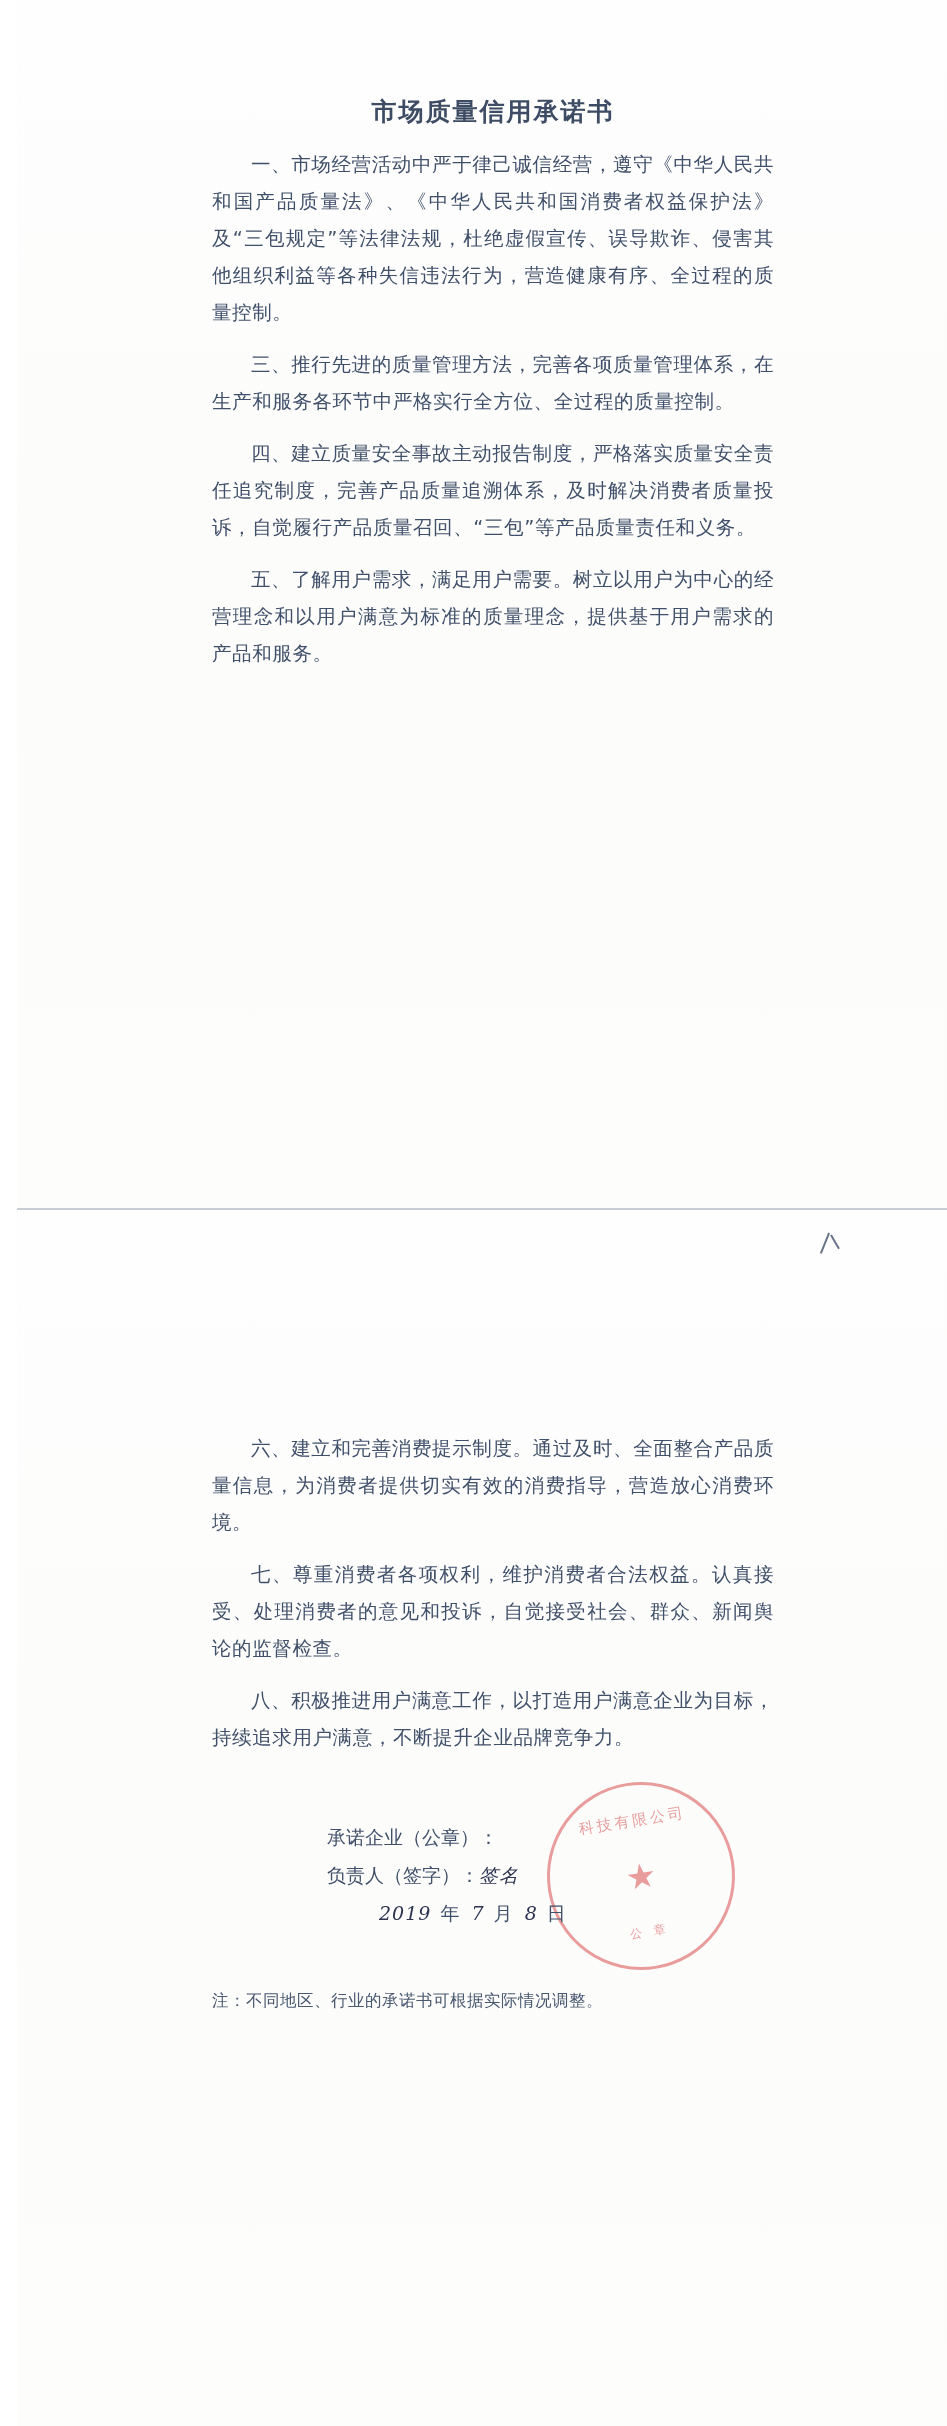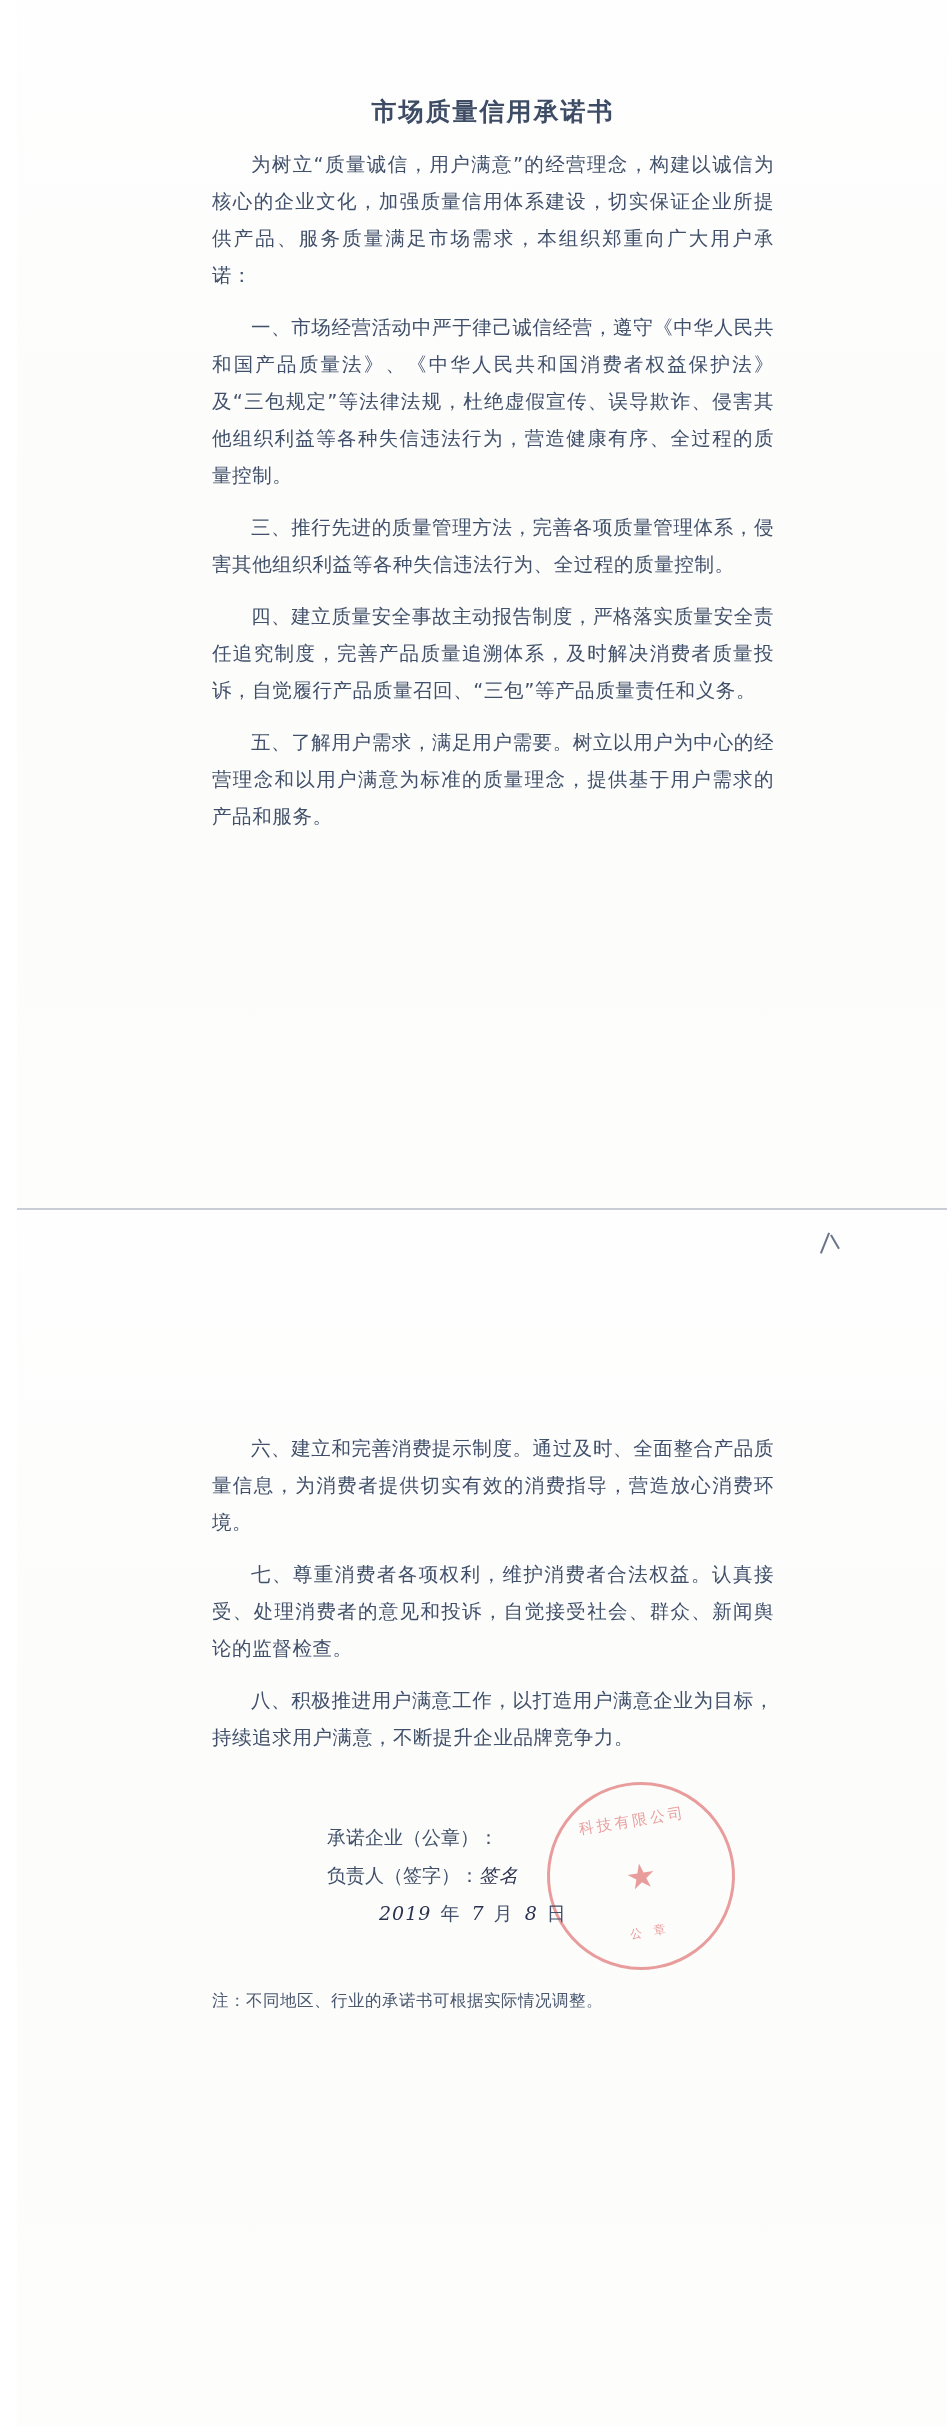--- a/index.html
+++ b/index.html
@@ -169,23 +169,22 @@
   }
 </style>
 </head>
 <body>
 
 <div class="page page-1">
   <div class="paper-tint"></div>
   <div class="content">
     <h1 class="doc-title">市场质量信用承诺书</h1>
 
-    <p class="para">为树立“质量诚信，用户满意”的经营理念，构建以诚信为核心的企业文化，加强质量信用体系建设，切实保证企业所提供产品、服务质量满足市场需求，本组织郑重向广大用户承诺：</p>
     <p class="para">一、市场经营活动中严于律己诚信经营，遵守《中华人民共和国产品质量法》、《中华人民共和国消费者权益保护法》及“三包规定”等法律法规，杜绝虚假宣传、误导欺诈、侵害其他组织利益等各种失信违法行为，营造健康有序、全过程的质量控制。</p>
-    <p class="para">三、推行先进的质量管理方法，完善各项质量管理体系，侵害其他组织利益等各种失信违法行为、全过程的质量控制。</p>
+    <p class="para">三、推行先进的质量管理方法，完善各项质量管理体系，在生产和服务各环节中严格实行全方位、全过程的质量控制。</p>
     <p class="para">四、建立质量安全事故主动报告制度，严格落实质量安全责任追究制度，完善产品质量追溯体系，及时解决消费者质量投诉，自觉履行产品质量召回、“三包”等产品质量责任和义务。</p>
     <p class="para">五、了解用户需求，满足用户需要。树立以用户为中心的经营理念和以用户满意为标准的质量理念，提供基于用户需求的产品和服务。</p>
   </div>
 </div>
 
 <div class="page page-2">
   <div class="paper-tint"></div>
   <div class="corner-mark"></div>
 
   <div class="content">

